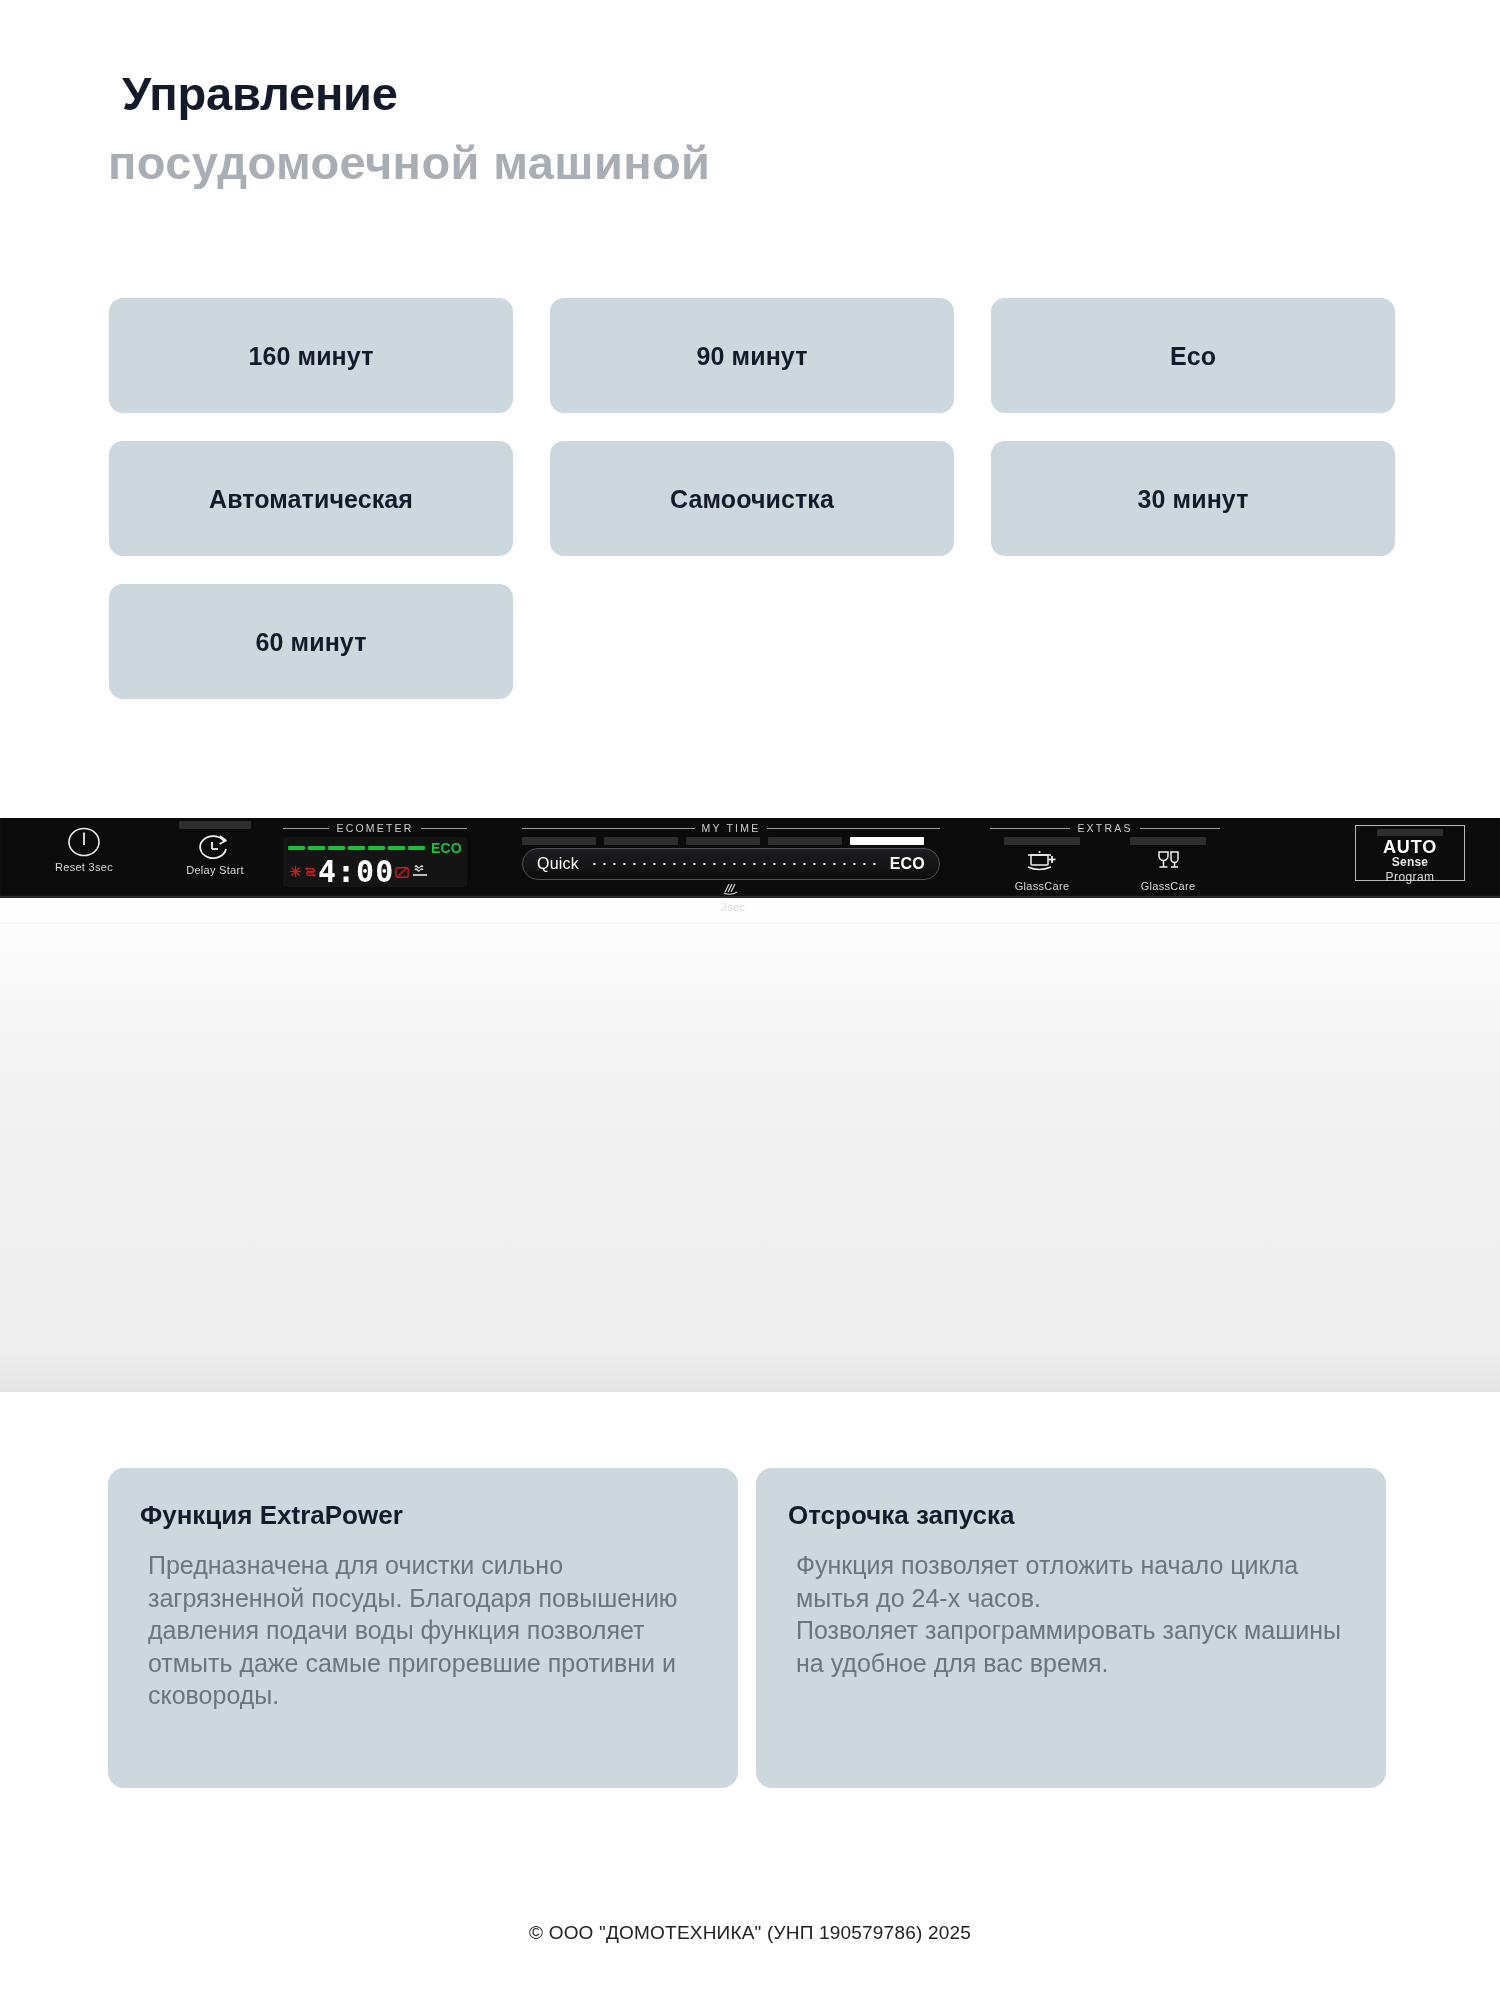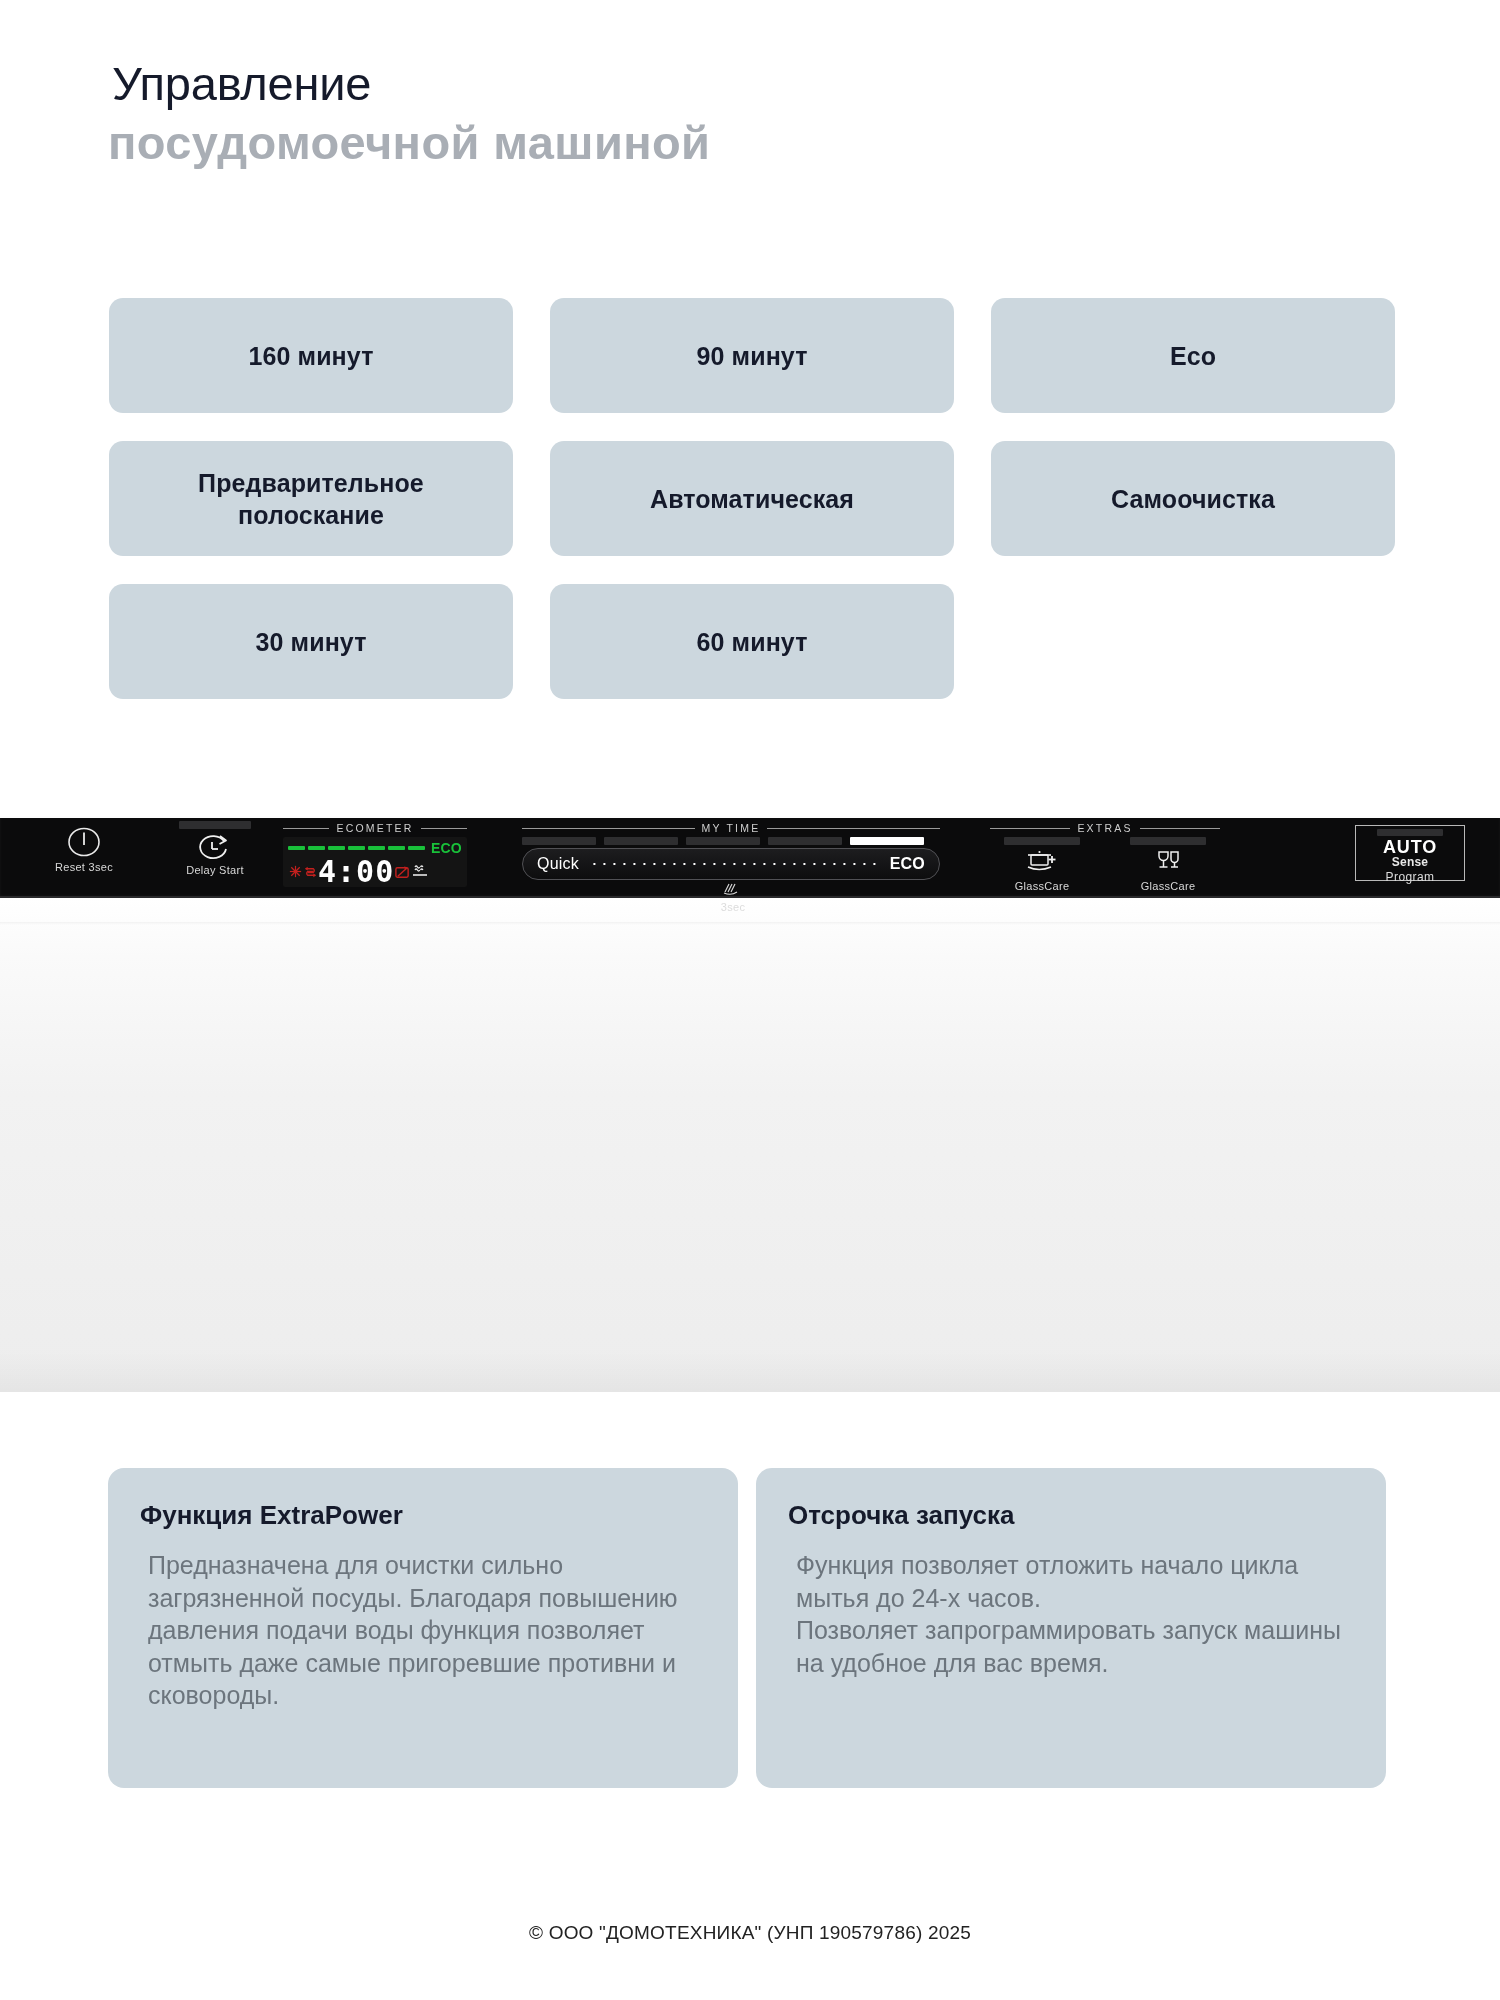--- a/index.html
+++ b/index.html
@@ -18,25 +18,25 @@
 
   
   .header {
     position: absolute;
     left: 108px;
     top: 52px;
     width: 1300px;
   }
   .title-line1 {
     font-size: 47px;
-    font-weight: 400;
+    font-weight: 700;
     color: #151a2b;
     letter-spacing: -0.2px;
     line-height: 1.18;
-    margin: 4px;
+    margin: 14px;
   }
   .title-line2 {
     font-size: 47px;
     font-weight: 700;
     color: #a9aeb5;
     letter-spacing: 0.4px;
     line-height: 1.18;
     margin: 0;
   }
 
@@ -337,23 +337,20 @@
 
 <div class="program-grid">
   <div class="program-btn">
     <span>160 минут</span>
   </div>
   <div class="program-btn">
     <span>90 минут</span>
   </div>
   <div class="program-btn">
     <span>Eco</span>
-  </div>
-  <div class="program-btn">
-    <span>Предварительное полоскание</span>
   </div>
   <div class="program-btn">
     <span>Автоматическая</span>
   </div>
   <div class="program-btn">
     <span>Самоочистка</span>
   </div>
   <div class="program-btn">
     <span>30 минут</span>
   </div>

